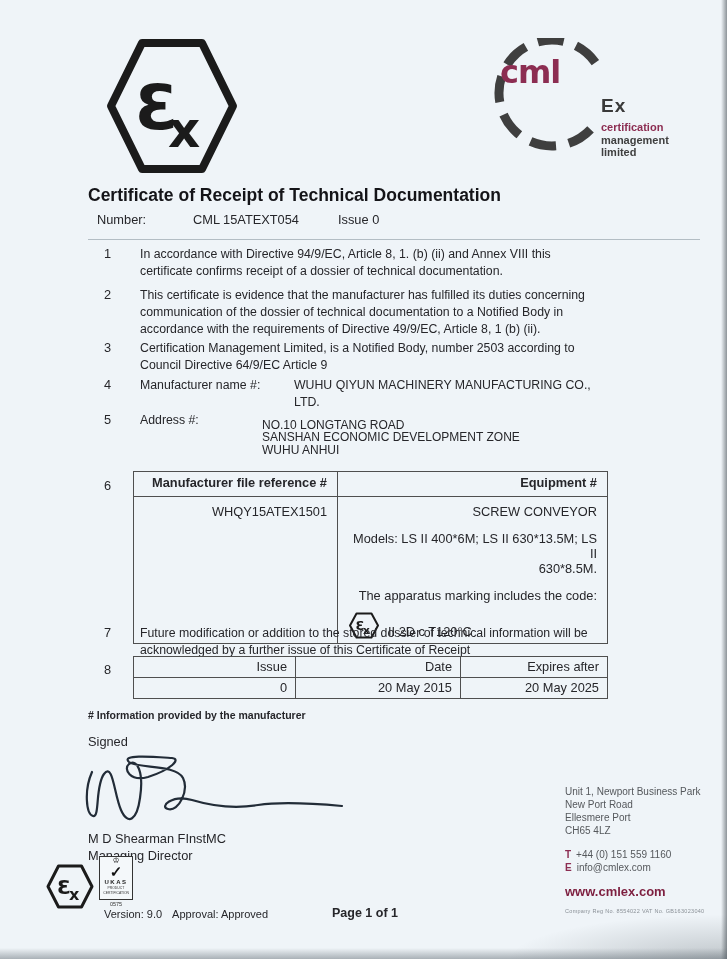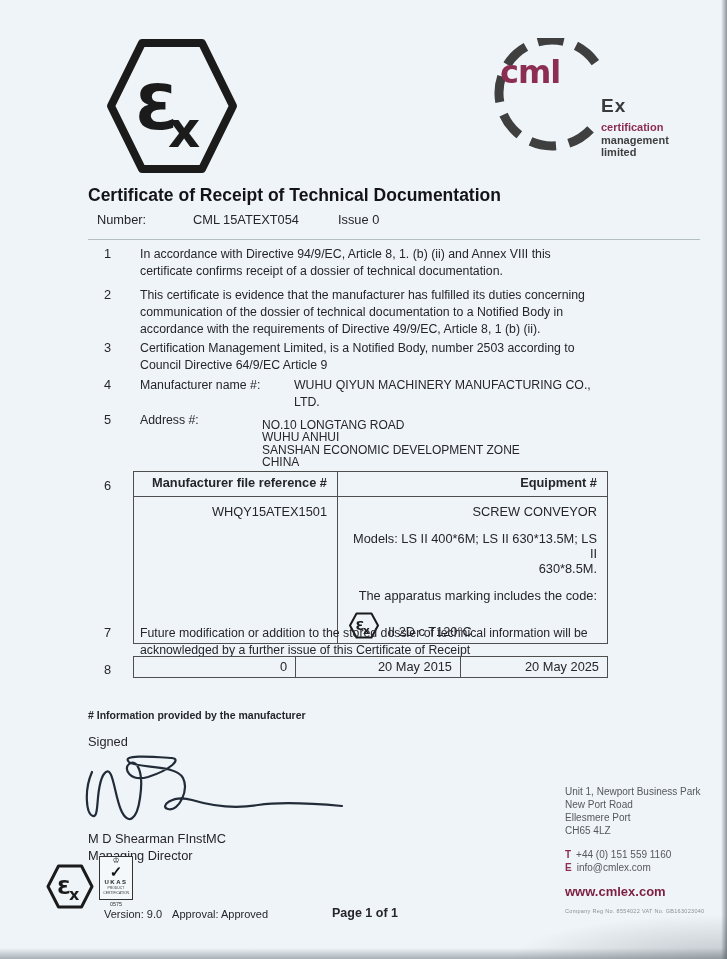--- a/index.html
+++ b/index.html
@@ -121,23 +121,22 @@
 
   <div class="abs cnum c4">4</div>
   <div class="abs ctext c4">Manufacturer name #:</div>
   <div class="abs c4val">WUHU QIYUN MACHINERY MANUFACTURING CO.,
 LTD.</div>
 
   <div class="abs cnum c5">5</div>
   <div class="abs ctext c5">Address #:</div>
   <div class="abs addr">
     <div>NO.10 LONGTANG ROAD</div>
+    <div>SANSHAN ECONOMIC DEVELOPMENT ZONE</div>
     <div>WUHU ANHUI</div>
-    <div>SANSHAN ECONOMIC DEVELOPMENT ZONE</div>
-    <div>CHINA</div>
   </div>
 
   <div class="abs t6num">6</div>
   <table class="abs t6">
     <colgroup>
         <col style="width:204px">
         <col style="width:270px">
       </colgroup>
     <tbody>
         <tr>
@@ -169,20 +168,25 @@
 acknowledged by a further issue of this Certificate of Receipt</div>
 
   <div class="abs t8num">8</div>
   <table class="abs t8">
     <colgroup>
         <col style="width:162px">
         <col style="width:165px">
         <col style="width:147px">
       </colgroup>
     <tbody>
+        <tr>
+      <th>Issue</th>
+      <th>Date</th>
+      <th>Expires after</th>
+    </tr>
     <tr>
       <td>0</td>
       <td>20 May 2015</td>
       <td>20 May 2025</td>
     </tr>
   </tbody>
     </table>
 
   <div class="abs footnote"># Information provided by the manufacturer</div>
   <div class="abs signed">Signed</div>

